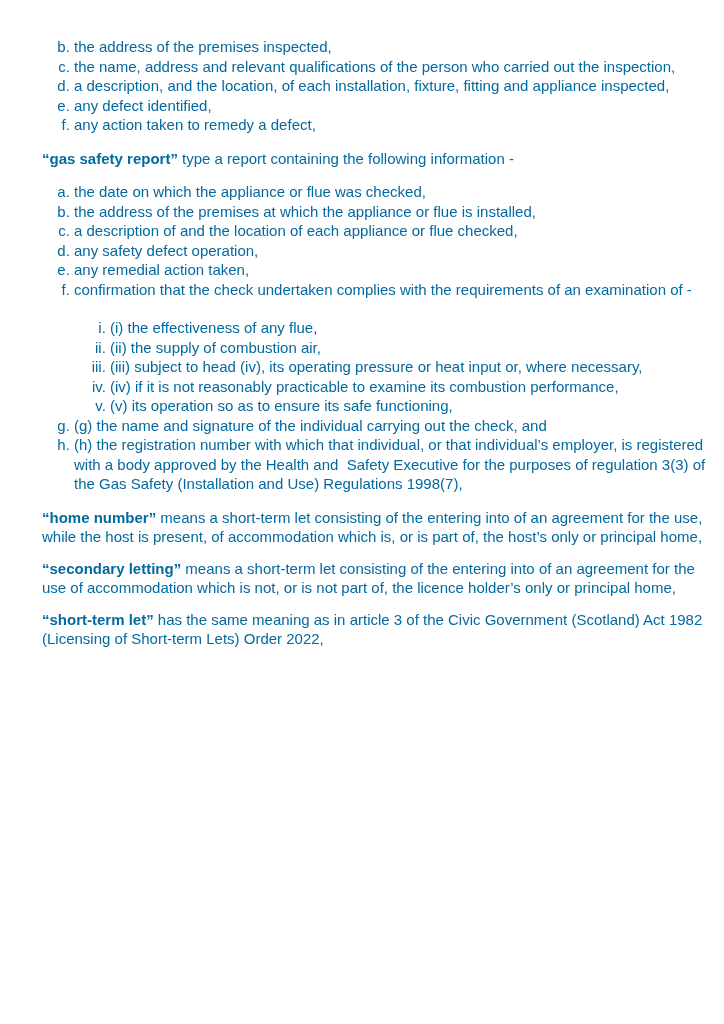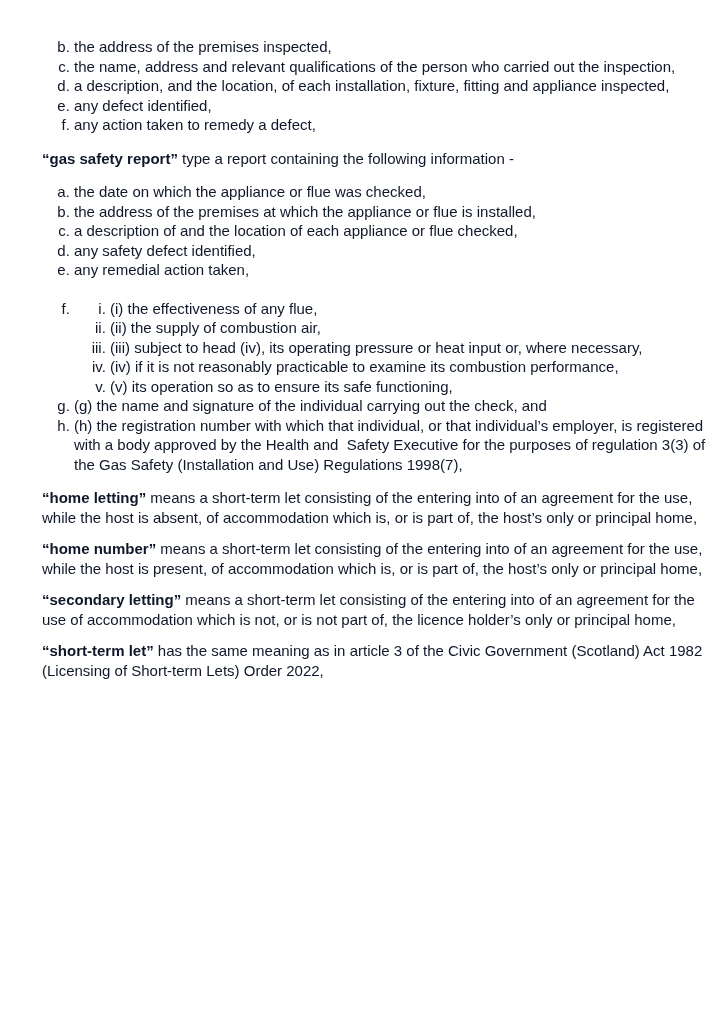--- a/index.html
+++ b/index.html
@@ -5,21 +5,21 @@
   html, body {
     margin: 0;
     padding: 0;
     background: #ffffff;
   }
   .page {
     width: 724px;
     min-height: 1024px;
     box-sizing: border-box;
     background: #ffffff;
-    color: #0f172a;
+    color: #0369a1;
     font-family: "Liberation Sans", sans-serif;
     font-size: 15px;
     line-height: 1.3;
     padding: 23px 14px 20px 42px;
     overflow: hidden;
   }
   p.def {
     margin: 12px 0;
   }
   p.def .term {
@@ -56,37 +56,37 @@
     <li>any action taken to remedy a defect,</li>
   </ol>
 
 
   <p class="def"><b class="term">“gas safety report”</b><span> type a report containing the following information -</span></p>
 
   <ol class="list alpha" start="1">
     <li>the date on which the appliance or flue was checked,</li>
     <li>the address of the premises at which the appliance or flue is installed,</li>
     <li>a description of and the location of each appliance or flue checked,</li>
-    <li>any safety defect identified,</li>
+    <li>any safety defect operation,</li>
     <li>any remedial action taken,</li>
     <li>
+      <span>confirmation that the check undertaken complies with the requirements of an examination of -</span>
       <ol class="list roman">
         <li>(i) the effectiveness of any flue,</li>
         <li>(ii) the supply of combustion air,</li>
         <li>(iii) subject to head (iv), its operating pressure or heat input or, where necessary,</li>
         <li>(iv) if it is not reasonably practicable to examine its combustion performance,</li>
         <li>(v) its operation so as to ensure its safe functioning,</li>
       </ol>
     </li>
     <li>(g) the name and signature of the individual carrying out the check, and</li>
     <li>(h) the registration number with which that individual, or that individual’s employer, is registered with a body approved by the Health and &nbsp;Safety Executive for the purposes of regulation 3(3) of the Gas Safety (Installation and Use) Regulations 1998(7),</li>
   </ol>
 
 
-  <p class="def"><b class="term">“home letting”</b><span> means a short-term let consisting of the entering into of an agreement for the use, while the host is absent, of accommodation which is, or is part of, the host’s only or principal home,</span></p>
 
   <p class="def"><b class="term">“home number”</b><span> means a short-term let consisting of the entering into of an agreement for the use, while the host is present, of accommodation which is, or is part of, the host’s only or principal home,</span></p>
 
 
 
   <p class="def"><b class="term">“secondary letting”</b><span> means a short-term let consisting of the entering into of an agreement for the use of accommodation which is not, or is not part of, the licence holder’s only or principal home,</span></p>
 
   <p class="def"><b class="term">“short-term let”</b><span> has the same meaning as in article 3 of the Civic Government (Scotland) Act 1982 (Licensing of Short-term Lets) Order 2022,</span></p>
 
 

